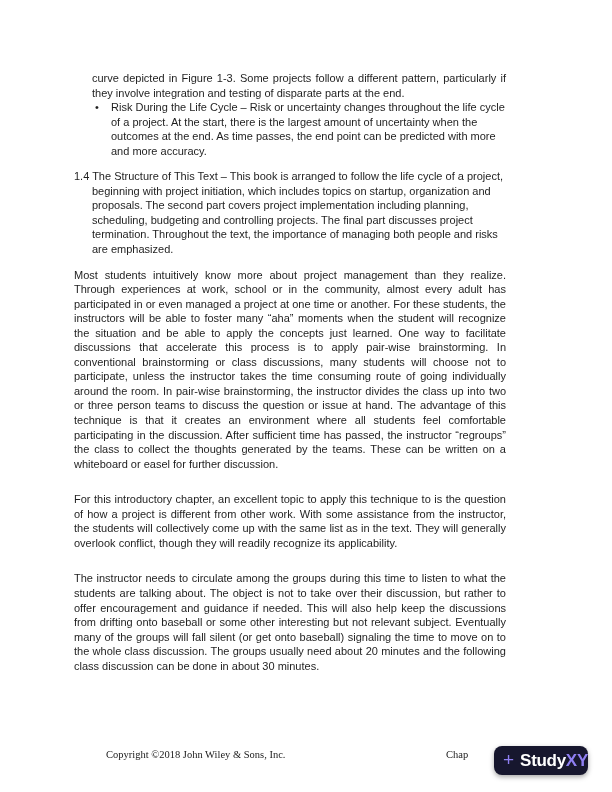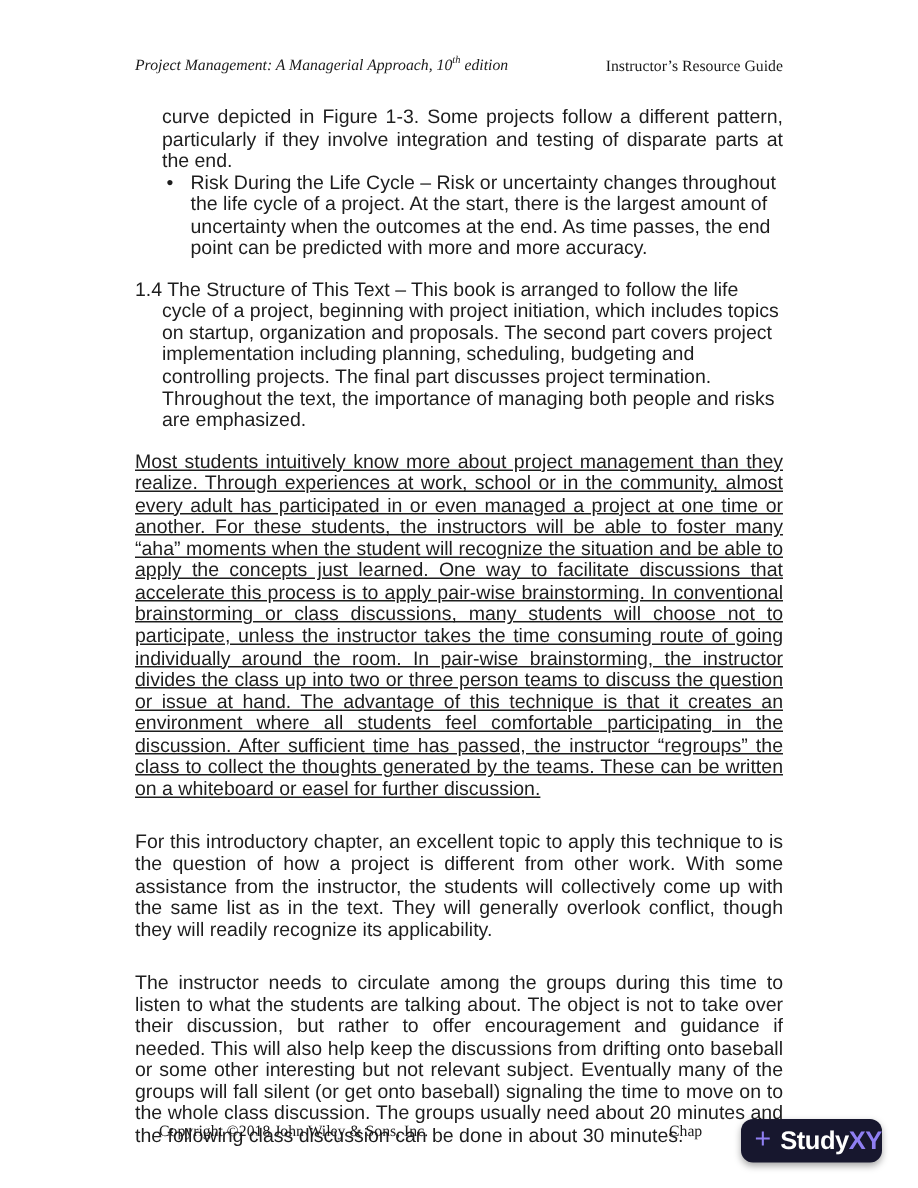--- a/index.html
+++ b/index.html
@@ -15,36 +15,36 @@
   .header{
     position:absolute;top:36px;left:90px;width:432px;
     display:flex;justify-content:space-between;align-items:baseline;
     font-family:"Liberation Serif", serif;
     font-size:10.5px;color:#1a1a1a;
   }
   .header .book-title{font-style:italic;}
   .header sup{font-size:7px;}
   
   .content{
-    position:absolute;top:71px;left:90px;width:432px;
-    font-size:13px;line-height:14.55px;color:#1e1e1e;
+    position:absolute;top:71px;left:74px;width:432px;
+    font-size:11px;line-height:14.55px;color:#1e1e1e;
   }
   .para-curve{margin:0 0 0 18px;text-align:justify;}
   .bullet-row{position:relative;margin-left:18px;padding-left:19px;}
   .bullet-marker{position:absolute;left:3px;top:0;}
   .para-14{padding-left:18px;text-indent:-18px;}
   .section-heading{
     margin-top:25px;
     font-weight:bold;
     padding-bottom:1px;
     line-height:14px;
     border-bottom:1px solid #9b9b9b;
   }
   .tips-para{margin-top:21px;text-align:justify;}
-  .tips-para.first{margin-top:8px;text-decoration:underline;}
+  .tips-para.first{margin-top:8px;}
   
   .footer{
     position:absolute;top:747px;left:90px;width:432px;
     font-family:"Liberation Serif", serif;
     font-size:10.5px;color:#1a1a1a;
   }
   .copyright{position:absolute;left:16px;top:2px;white-space:nowrap;}
   .chapter-label{position:absolute;left:356px;top:2px;white-space:nowrap;}
   .studyxy-badge{
     position:absolute;
@@ -64,24 +64,20 @@
   }
   .badge-text{font-size:17px;font-weight:bold;letter-spacing:-0.3px;}
   .badge-study{color:var(--badge-fg,#ffffff);}
   .badge-xy{color:var(--badge-accent,#8F7FF2);}
 </style>
 </head>
 <body>
 
 <div class="page">
 
-  <div class="header">
-    <span class="book-title"><span>Project Management: A Managerial Approach, 10</span><sup>th</sup><span> edition</span></span>
-    <span class="guide-title">Instructor’s Resource Guide</span>
-  </div>
 
   <div class="content">
 
     <p class="para-curve">curve depicted in Figure 1-3. Some projects follow a different pattern, particularly if they involve integration and testing of disparate parts at the end.</p>
 
     <div class="bullet-row">
       <span class="bullet-marker">•</span>
       <span>Risk During the Life Cycle – Risk or uncertainty changes throughout the life cycle of a project. At the start, there is the largest amount of uncertainty when the outcomes at the end. As time passes, the end point can be predicted with more and more accuracy.</span>
     </div>
 

